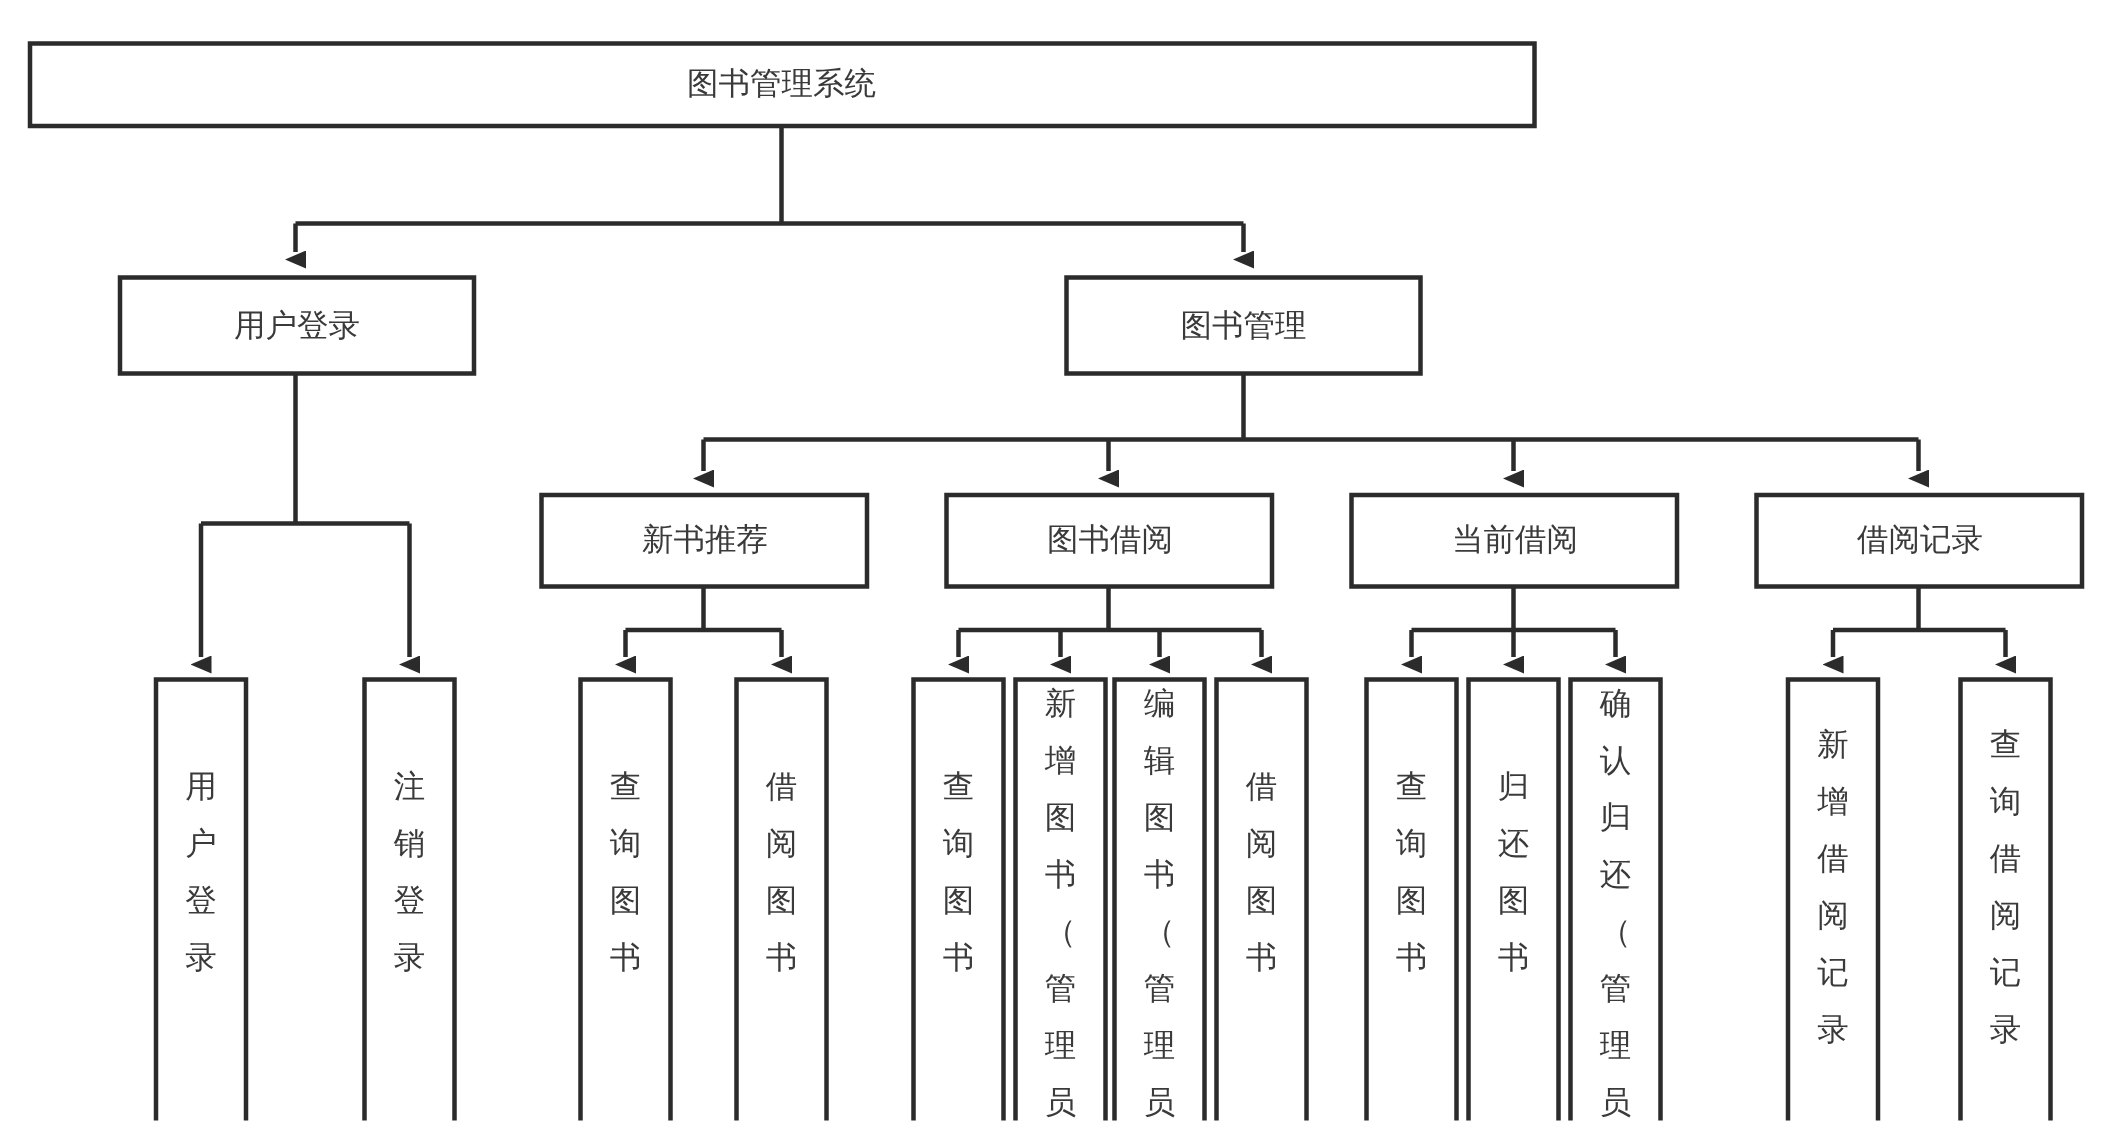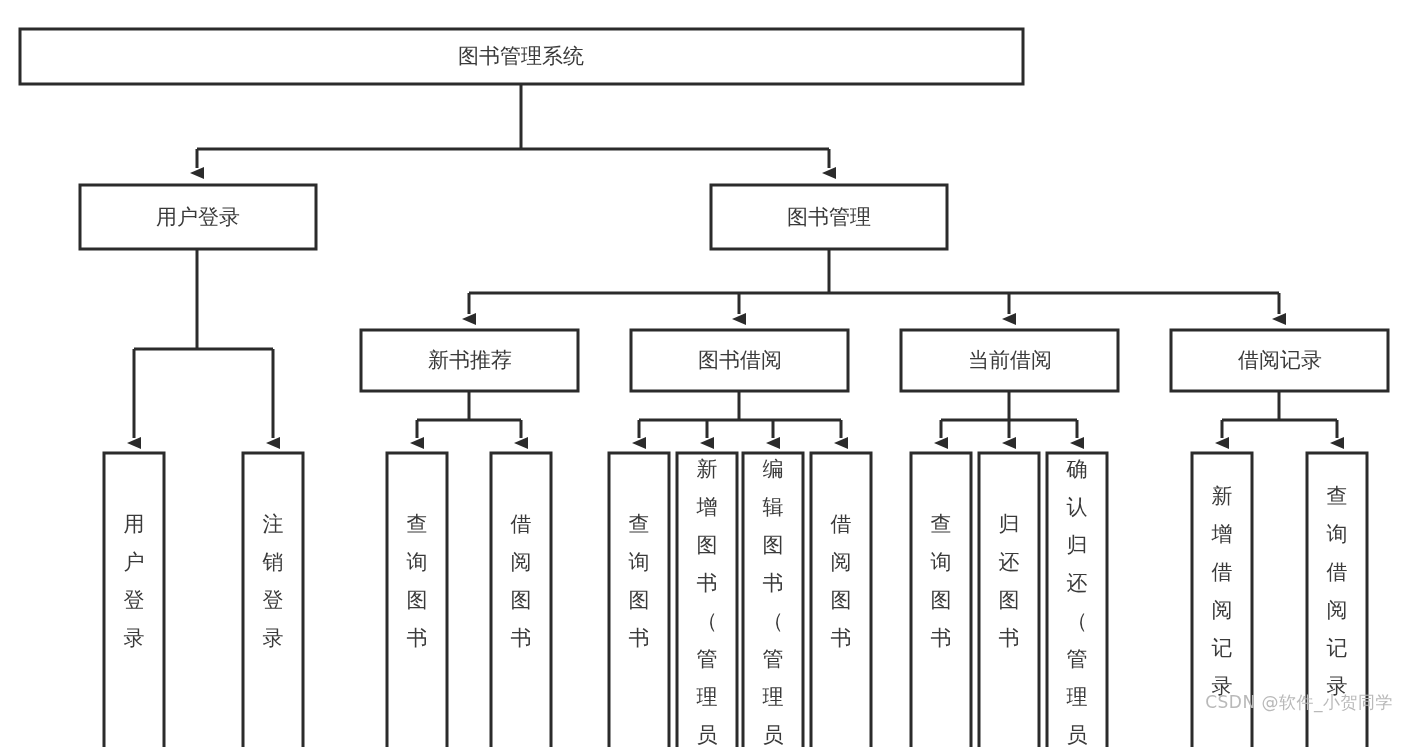--- a/index.html
+++ b/index.html
@@ -215,14 +215,13 @@
       <text class="node-label-v" x="1222" y="487"><tspan x="1222" y="487">新</tspan><tspan x="1222" y="525">增</tspan><tspan x="1222" y="563">借</tspan><tspan x="1222" y="601">阅</tspan><tspan x="1222" y="639">记</tspan><tspan x="1222" y="677">录</tspan></text>
     </g>
 
     <g>
       <rect class="node-rect" x="1307" y="437" width="60" height="296"></rect>
       <text class="node-label-v" x="1337" y="487"><tspan x="1337" y="487">查</tspan><tspan x="1337" y="525">询</tspan><tspan x="1337" y="563">借</tspan><tspan x="1337" y="601">阅</tspan><tspan x="1337" y="639">记</tspan><tspan x="1337" y="677">录</tspan></text>
     </g>
 
   </svg>
 
-  <div class="watermark">CSDN @软件_小贺同学</div>
 </div>
 
 </body></html>

